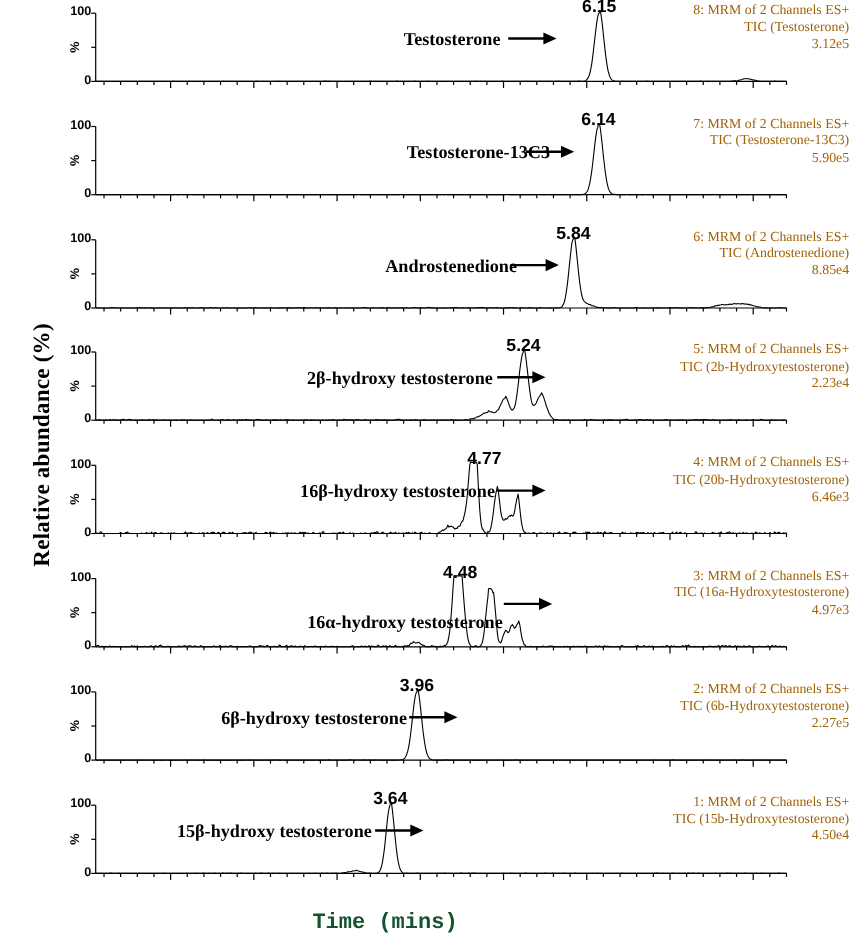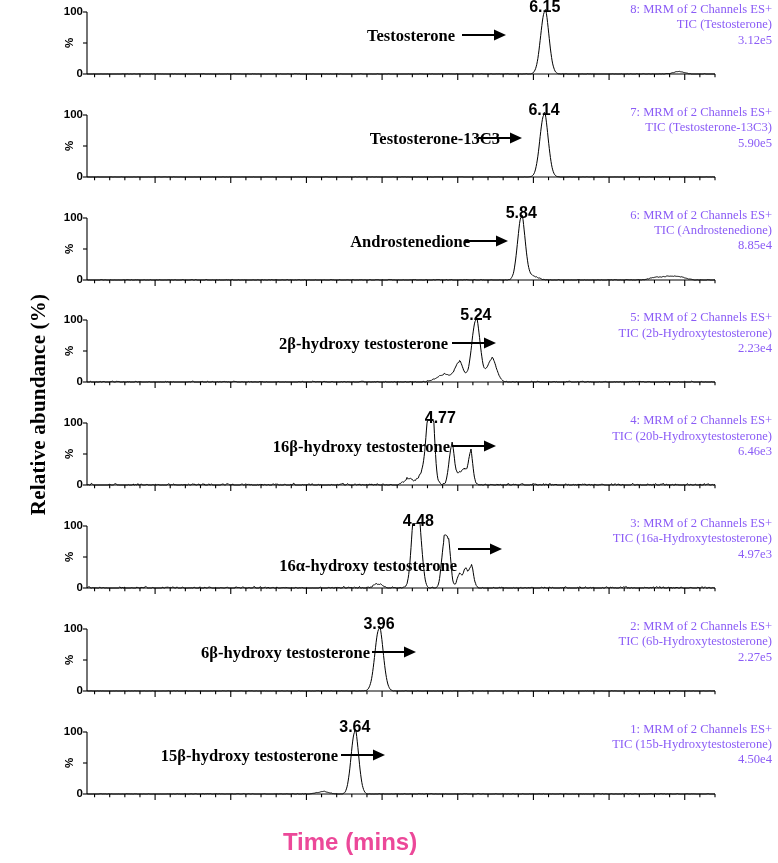--- a/index.html
+++ b/index.html
@@ -17,22 +17,22 @@
     font-family:"Liberation Serif", serif;
     font-weight:bold; font-size:21px; color:#000;
     transform:rotate(-90deg);
     transform-origin:center center;
     white-space:nowrap;
     letter-spacing:0.2px;
   }
   .xlabel{
     position:absolute;
     left:0; top:828px; width:700px; text-align:center;
-    font-family:Liberation Sans, sans-serif;
-    font-weight:bold; font-size:24px; color:#ec4899;
+    font-family:Liberation Mono, monospace;
+    font-weight:bold; font-size:20px; color:#14532d;
   }
 
   .panel{position:absolute;left:0;width:778px;}
 
   .ytick-top, .ytick-bot{
     position:absolute; right:100%; margin-right:4px;
     font-family:"Liberation Sans", sans-serif;
     font-weight:bold; font-size:11.5px; color:#000;
     white-space:nowrap; line-height:1;
   }
@@ -53,21 +53,21 @@
   .peaklabel{
     position:absolute;
     font-family:"Liberation Sans", sans-serif;
     font-weight:bold; font-size:16px; color:#000;
     white-space:nowrap; text-align:center;
   }
   .sidelabel{
     position:absolute;
     right:6px;
     font-family:"Liberation Serif", serif;
-    font-size:12.6px; color:#8b5cf6;
+    font-size:12.6px; color:#a16207;
     text-align:right; line-height:1.22;
     white-space:nowrap;
   }
   .xticklabels{position:absolute;left:0;top:0;width:778px;height:24px;}
   .xtl{
     position:absolute;
     font-family:"Liberation Serif", serif;
     font-weight:bold; font-size:15.5px; color:#000;
     transform:translateX(-50%);
     white-space:nowrap;

